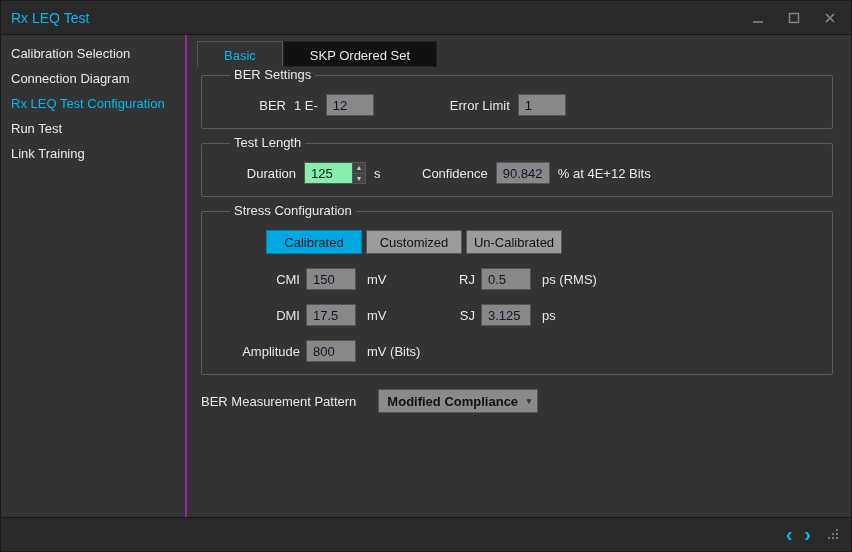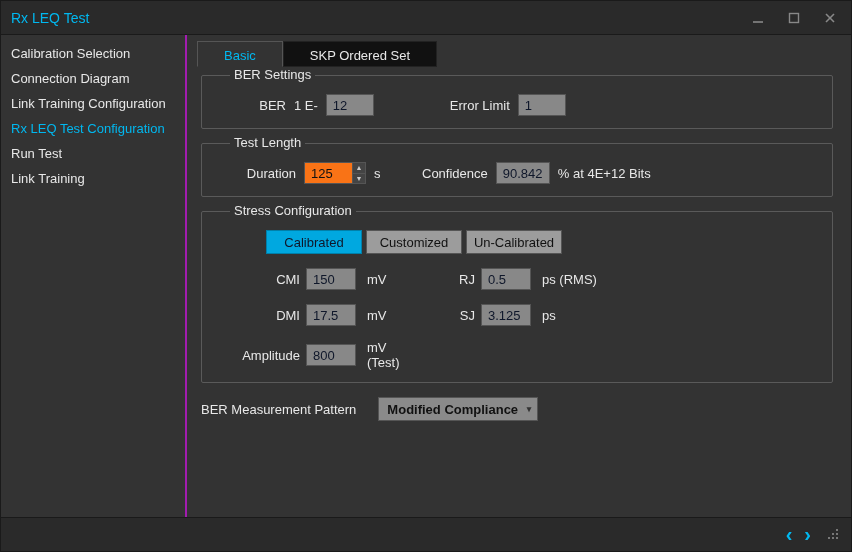--- a/index.html
+++ b/index.html
@@ -128,21 +128,21 @@
     padding: 0 6px;
     font-size: 13px;
   }
 
   .spinner {
     display: inline-flex;
     align-items: stretch;
     height: 22px;
   }
   .spinner input {
-    background: #f97316;
+    background: #86efac;
     border: 1px solid #555;
     border-right: none;
     color: #111;
     width: 48px;
     padding: 0 6px;
     font-size: 13px;
   }
   .spin-btns {
     display: flex;
     flex-direction: column;
@@ -269,21 +269,20 @@
         </svg>
     </span>
   </div>
 </div>
 
 <div class="body">
 
   <div class="sidebar">
     <div class="sidebar-item">Calibration Selection</div>
     <div class="sidebar-item">Connection Diagram</div>
-    <div class="sidebar-item">Link Training Configuration</div>
     <div class="sidebar-item active">Rx LEQ Test Configuration</div>
     <div class="sidebar-item">Run Test</div>
     <div class="sidebar-item">Link Training</div>
   </div>
 
   <div class="main">
     <div class="tabs">
       <div class="tab active">Basic</div>
       <div class="tab inactive">SKP Ordered Set</div>
     </div>
@@ -340,21 +339,21 @@
 
           <span class="lbl">DMI</span>
           <input class="txt" value="17.5" style="">
           <span class="unit">mV</span>
           <span class="lbl">SJ</span>
           <input class="txt" value="3.125" style="">
           <span class="unit">ps</span>
 
           <span class="lbl">Amplitude</span>
           <input class="txt" value="800" style="">
-          <span class="unit">mV (Test)</span>
+          <span class="unit">mV (Bits)</span>
           <span></span>
             <span></span>
             <span></span>
         </div>
       </div>
 
       <div class="row" style="margin-top:4px">
         <span class="lbl" style="text-align:left">BER Measurement Pattern</span>
         <span style="width:6px"></span>
         <div class="combo">

